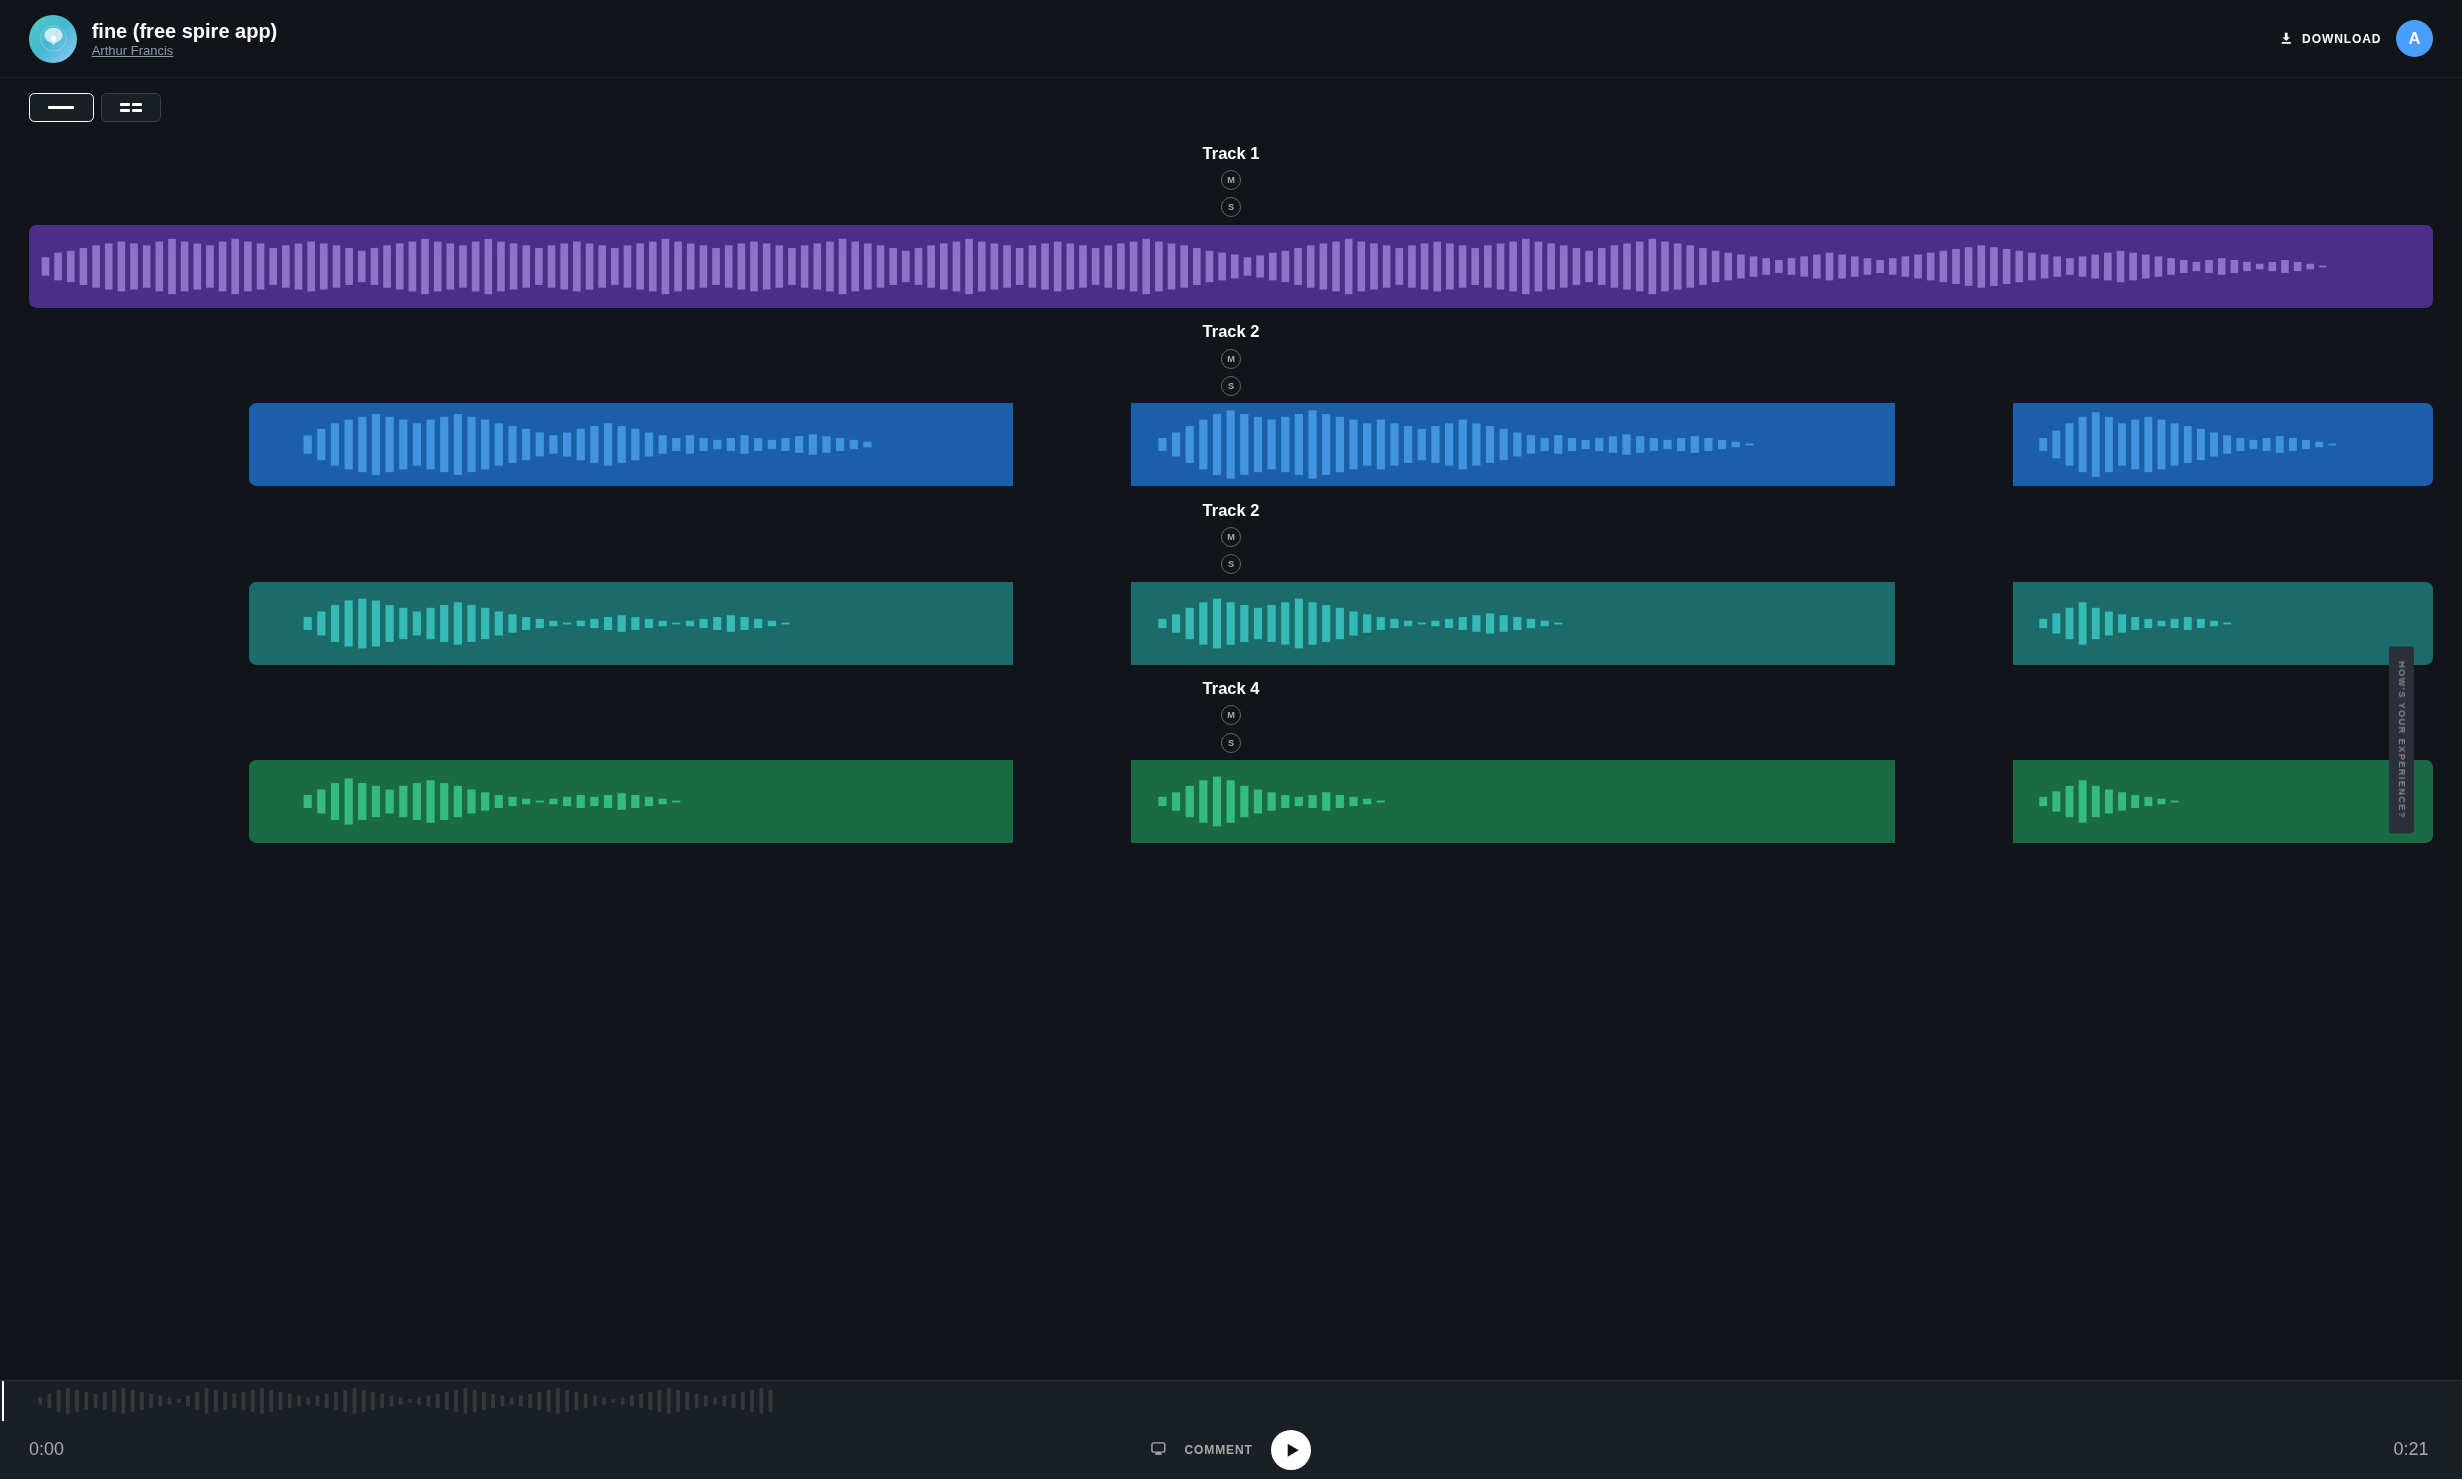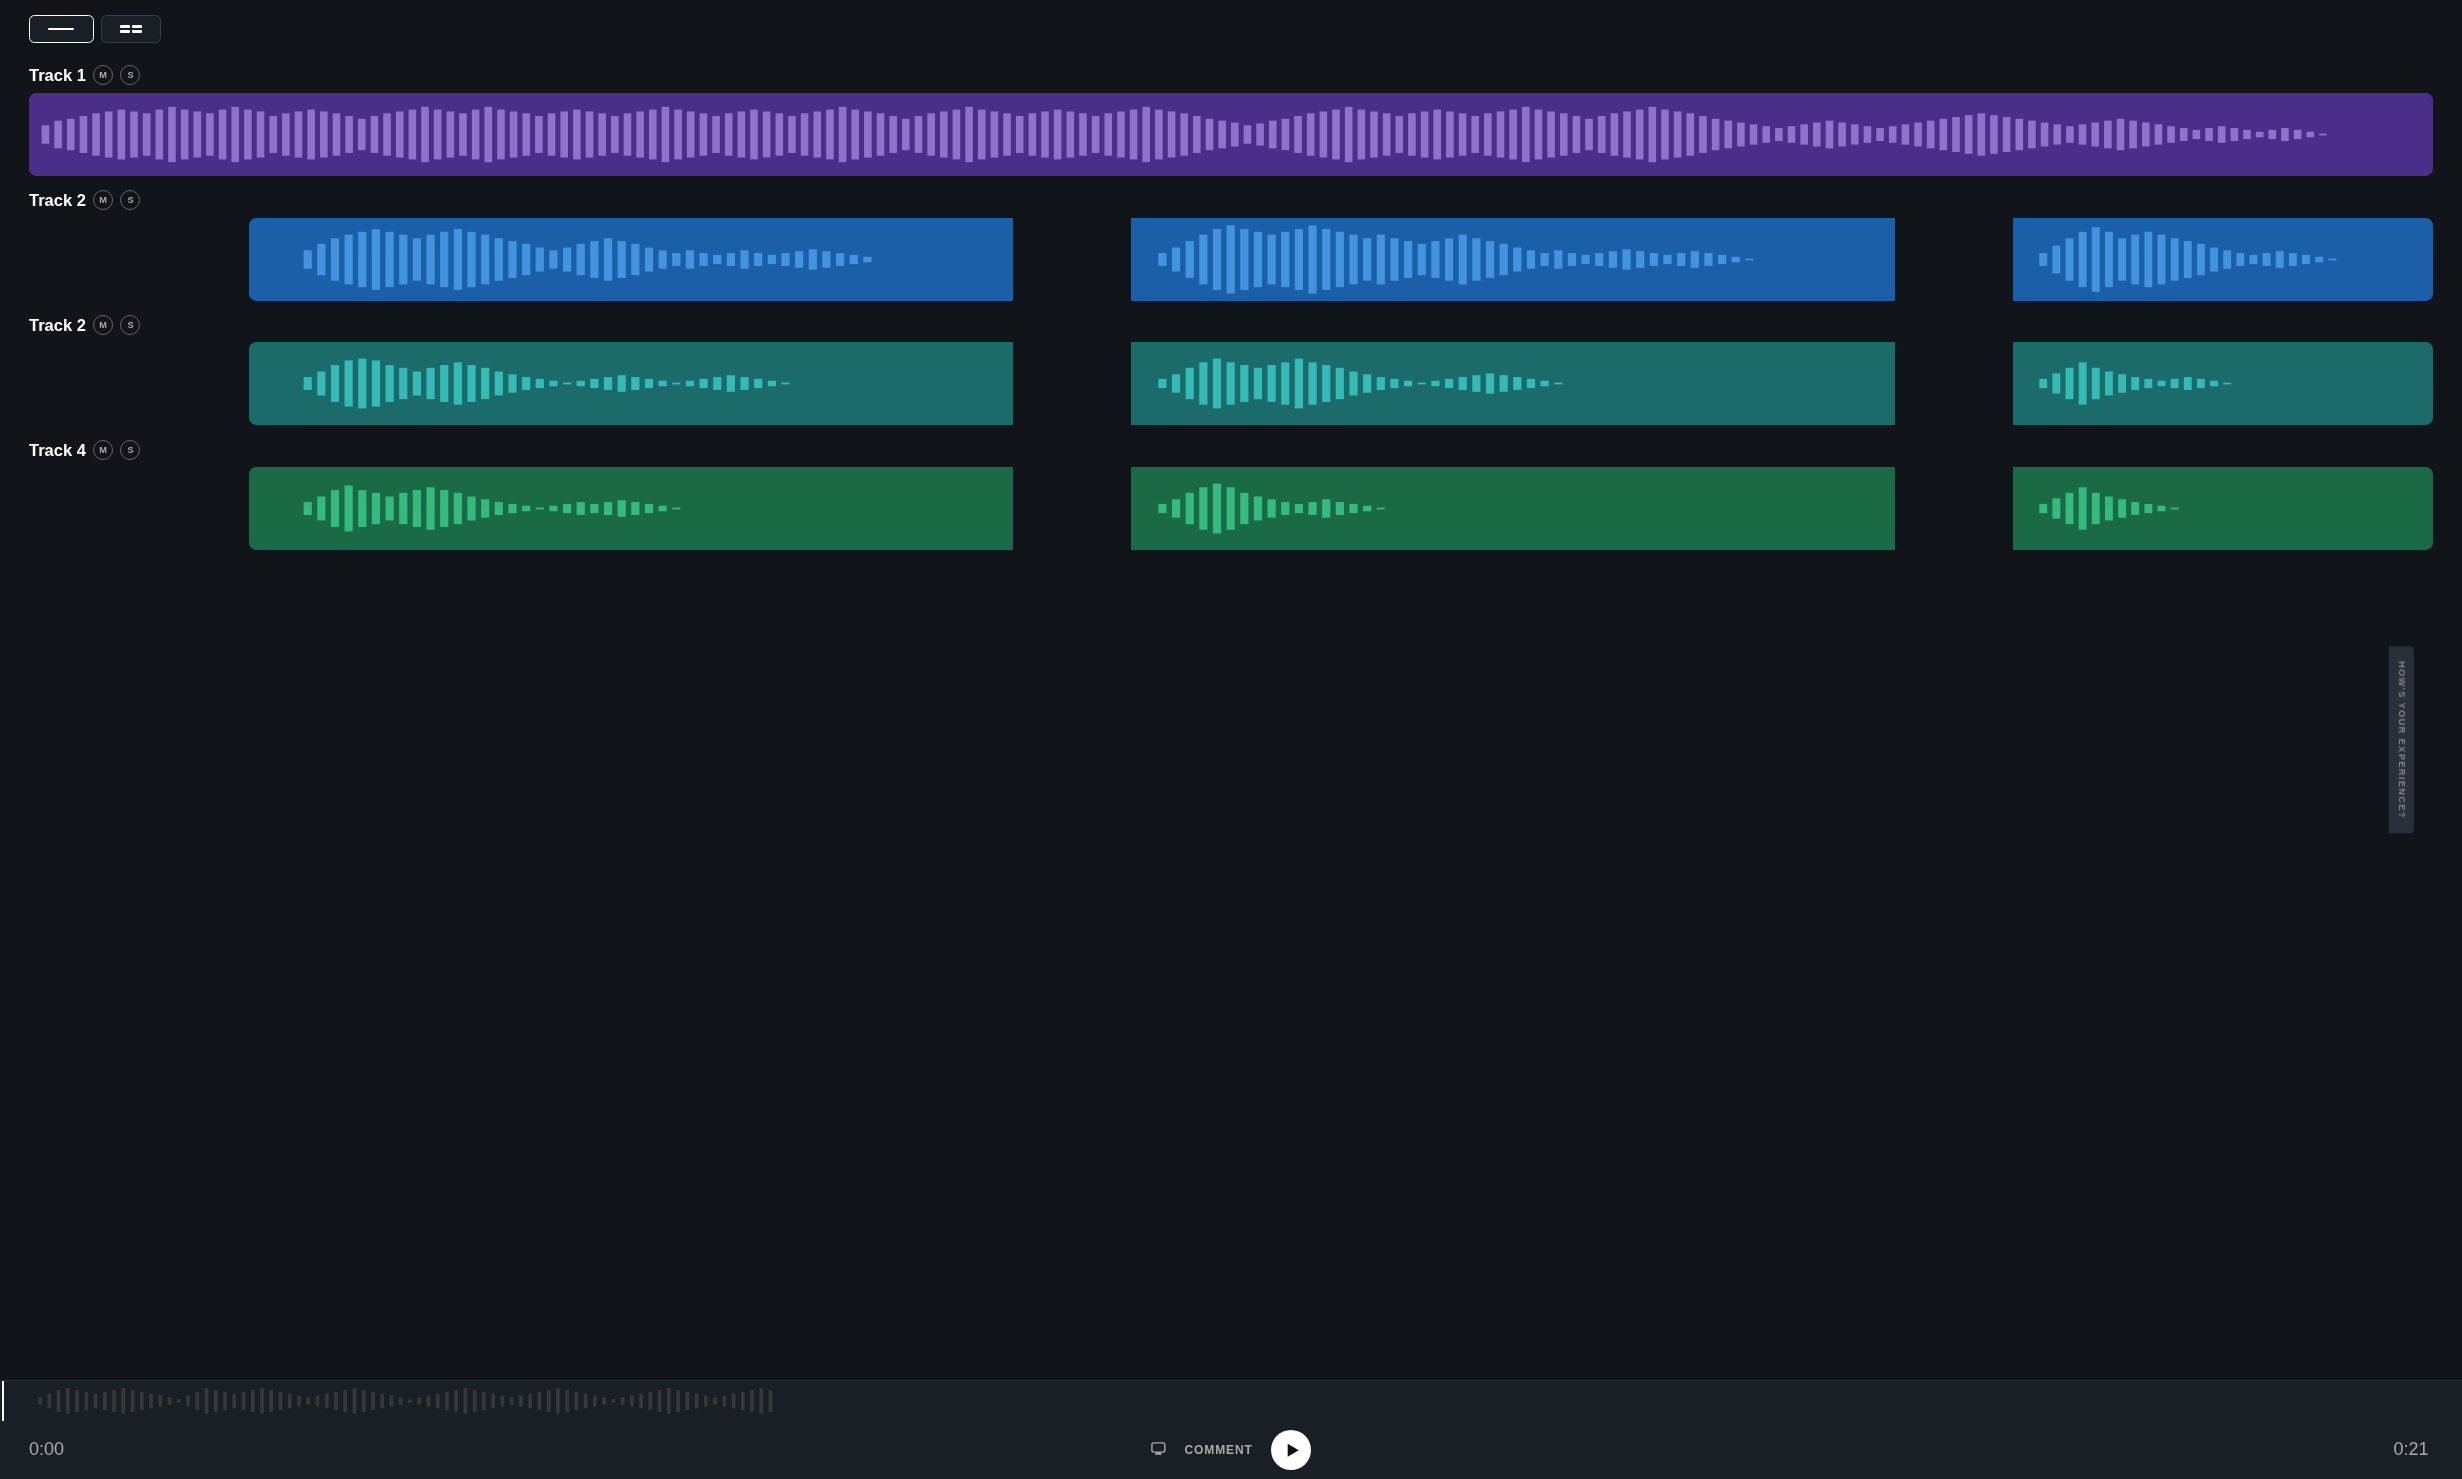--- a/index.html
+++ b/index.html
@@ -145,20 +145,21 @@
     }
     .track-label {
       display: flex;
       align-items: center;
       gap: 7.3px;
       font-size: 16.5px;
       font-weight: 700;
       color: #fff;
       margin-bottom: 7.3px;
       padding-top: 7.3px;
+      flex-direction: column;
     }
     .track-badge {
       width: 20px;
       height: 20px;
       border-radius: 50%;
       border: 1.8px solid #666;
       display: flex;
       align-items: center;
       justify-content: center;
       font-size: 9.2px;
@@ -264,20 +265,42 @@
     
     .tracks-area::-webkit-scrollbar { width: 5.5px; }
     .tracks-area::-webkit-scrollbar-track { background: #111418; }
     .tracks-area::-webkit-scrollbar-thumb { background: #333; border-radius: 2.8px; }
   </style>
 </head>
 <body>
 
 <div class="app-container">
 
+  <header class="header">
+    <div class="logo">
+      <svg viewBox="0 0 32 32" fill="none">
+        <circle cx="16" cy="16" r="14" fill="none" stroke="rgba(255,255,255,0.3)" stroke-width="1"></circle>
+        <path d="M16 4 C10 4, 6 8, 6 12 C6 16, 8 18, 12 20 C14 21, 16 22, 16 24 C16 22, 18 21, 20 20 C24 18, 26 16, 26 12 C26 8, 22 4, 16 4Z" fill="rgba(255,255,255,0.7)"></path>
+        <circle cx="16" cy="16" r="3" fill="rgba(255,255,255,0.9)"></circle>
+      </svg>
+    </div>
+    <div class="header-title-block">
+      <div class="song-title">fine (free spire app)</div>
+      <div class="artist-name">Arthur Francis</div>
+    </div>
+    <div class="header-actions">
+      <button class="download-btn">
+        <svg class="download-icon" viewBox="0 0 18 18" fill="white">
+          <path d="M9 12l-4-4h2.5V3h3v5H13l-4 4zm-5 3h10v-2H4v2z"></path>
+        </svg>
+        <span>DOWNLOAD</span>
+      </button>
+      <div class="avatar">A</div>
+    </div>
+  </header>
 
   <div class="view-toggle">
     <button class="toggle-btn active line-icon">
       <span></span>
     </button>
     <button class="toggle-btn grid-icon">
       <span></span>
         <span></span>
         <span></span>
         <span></span>

